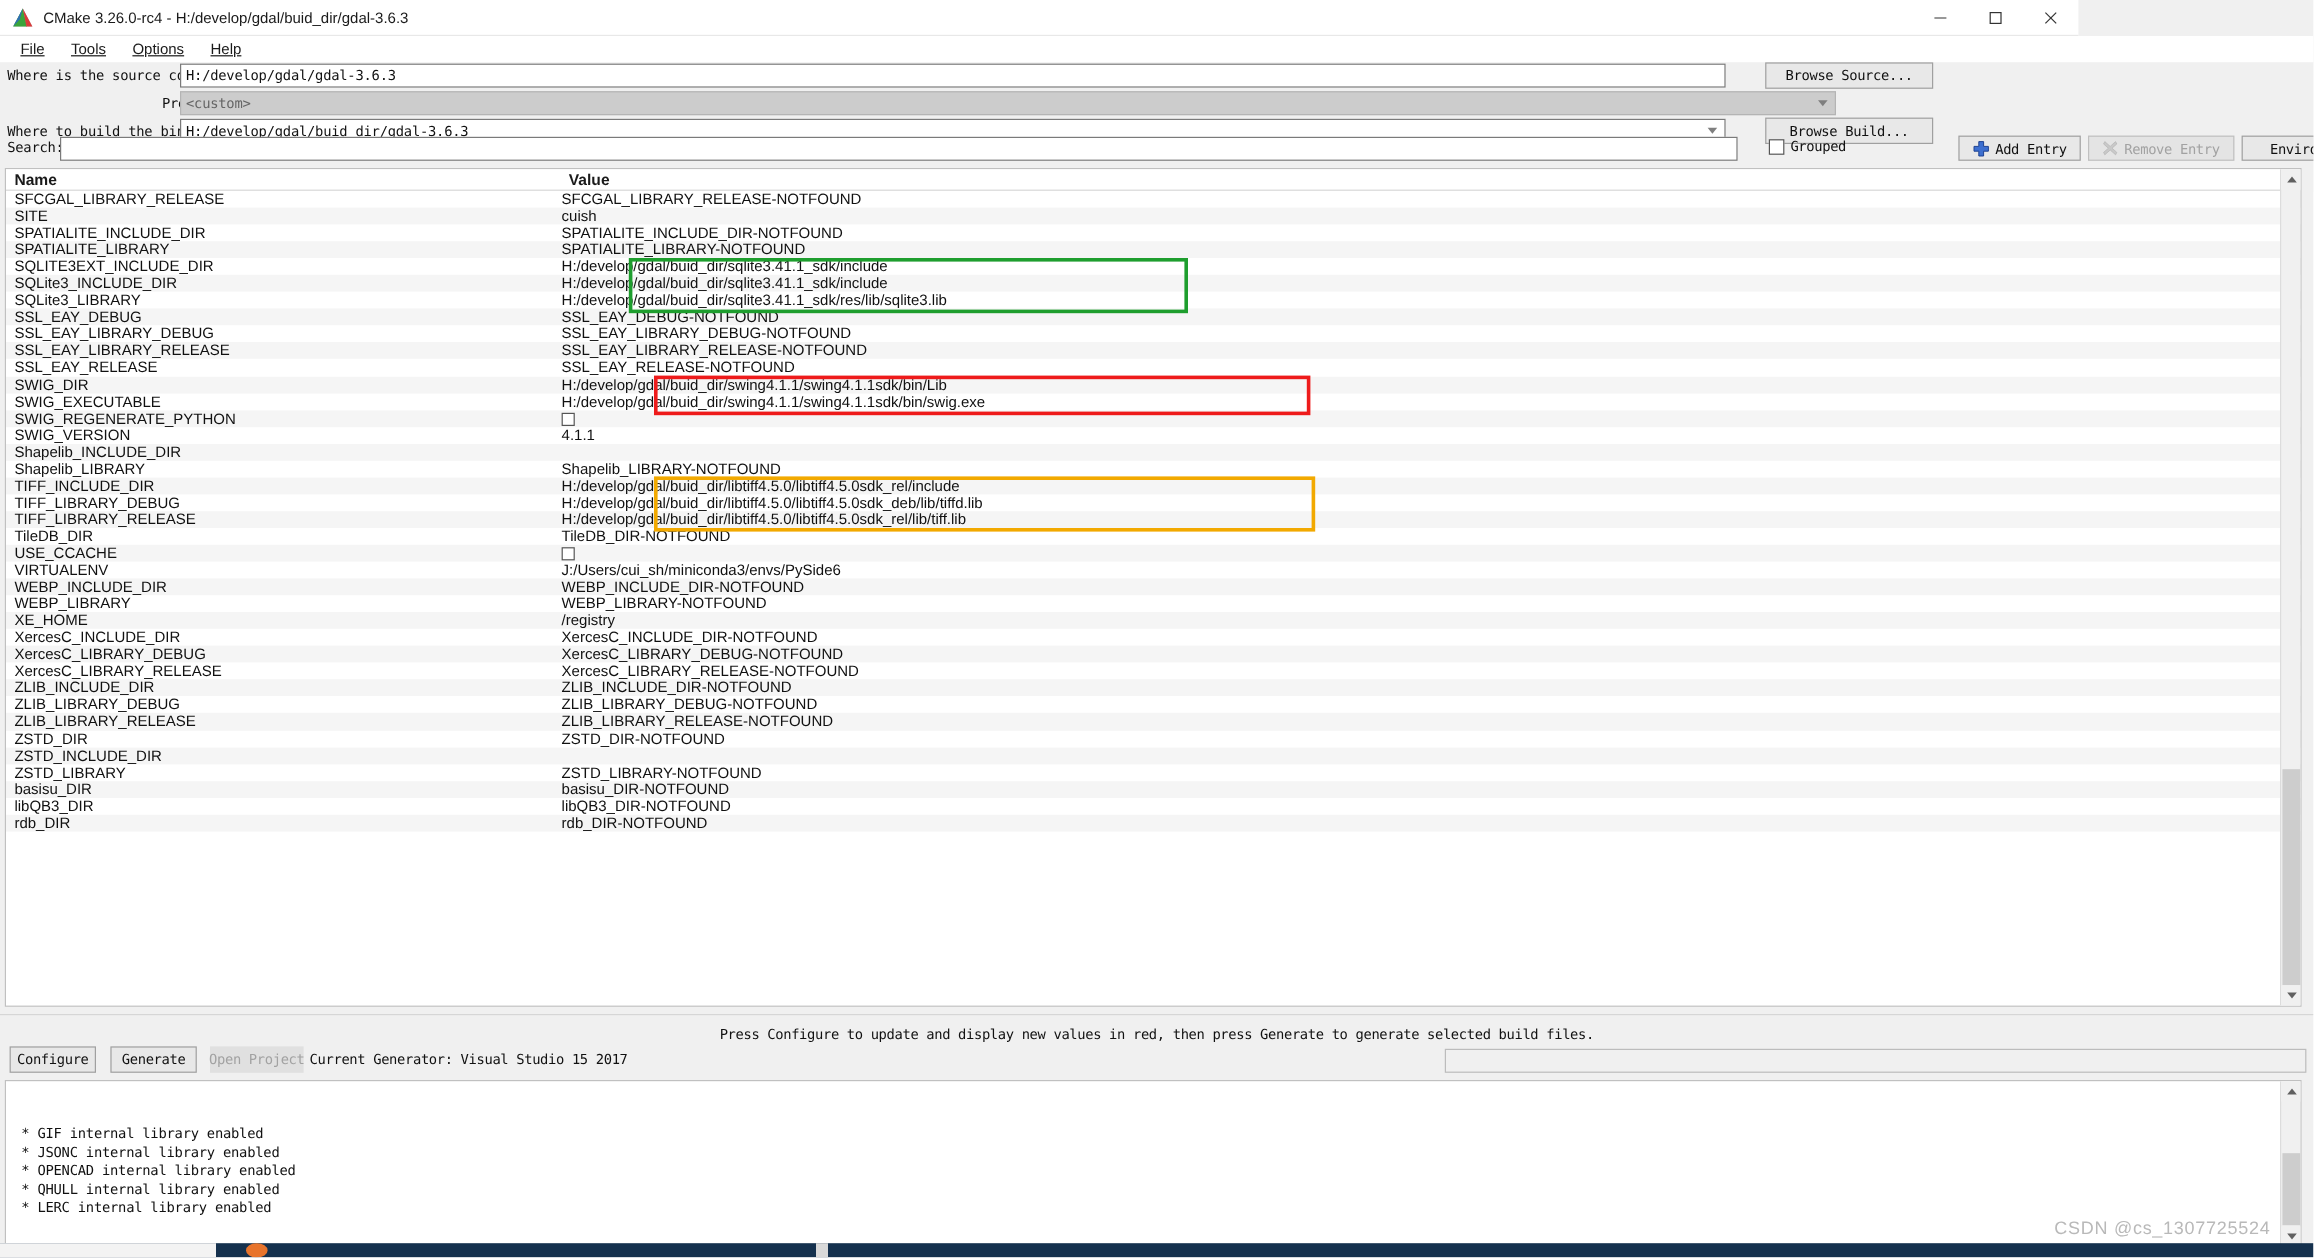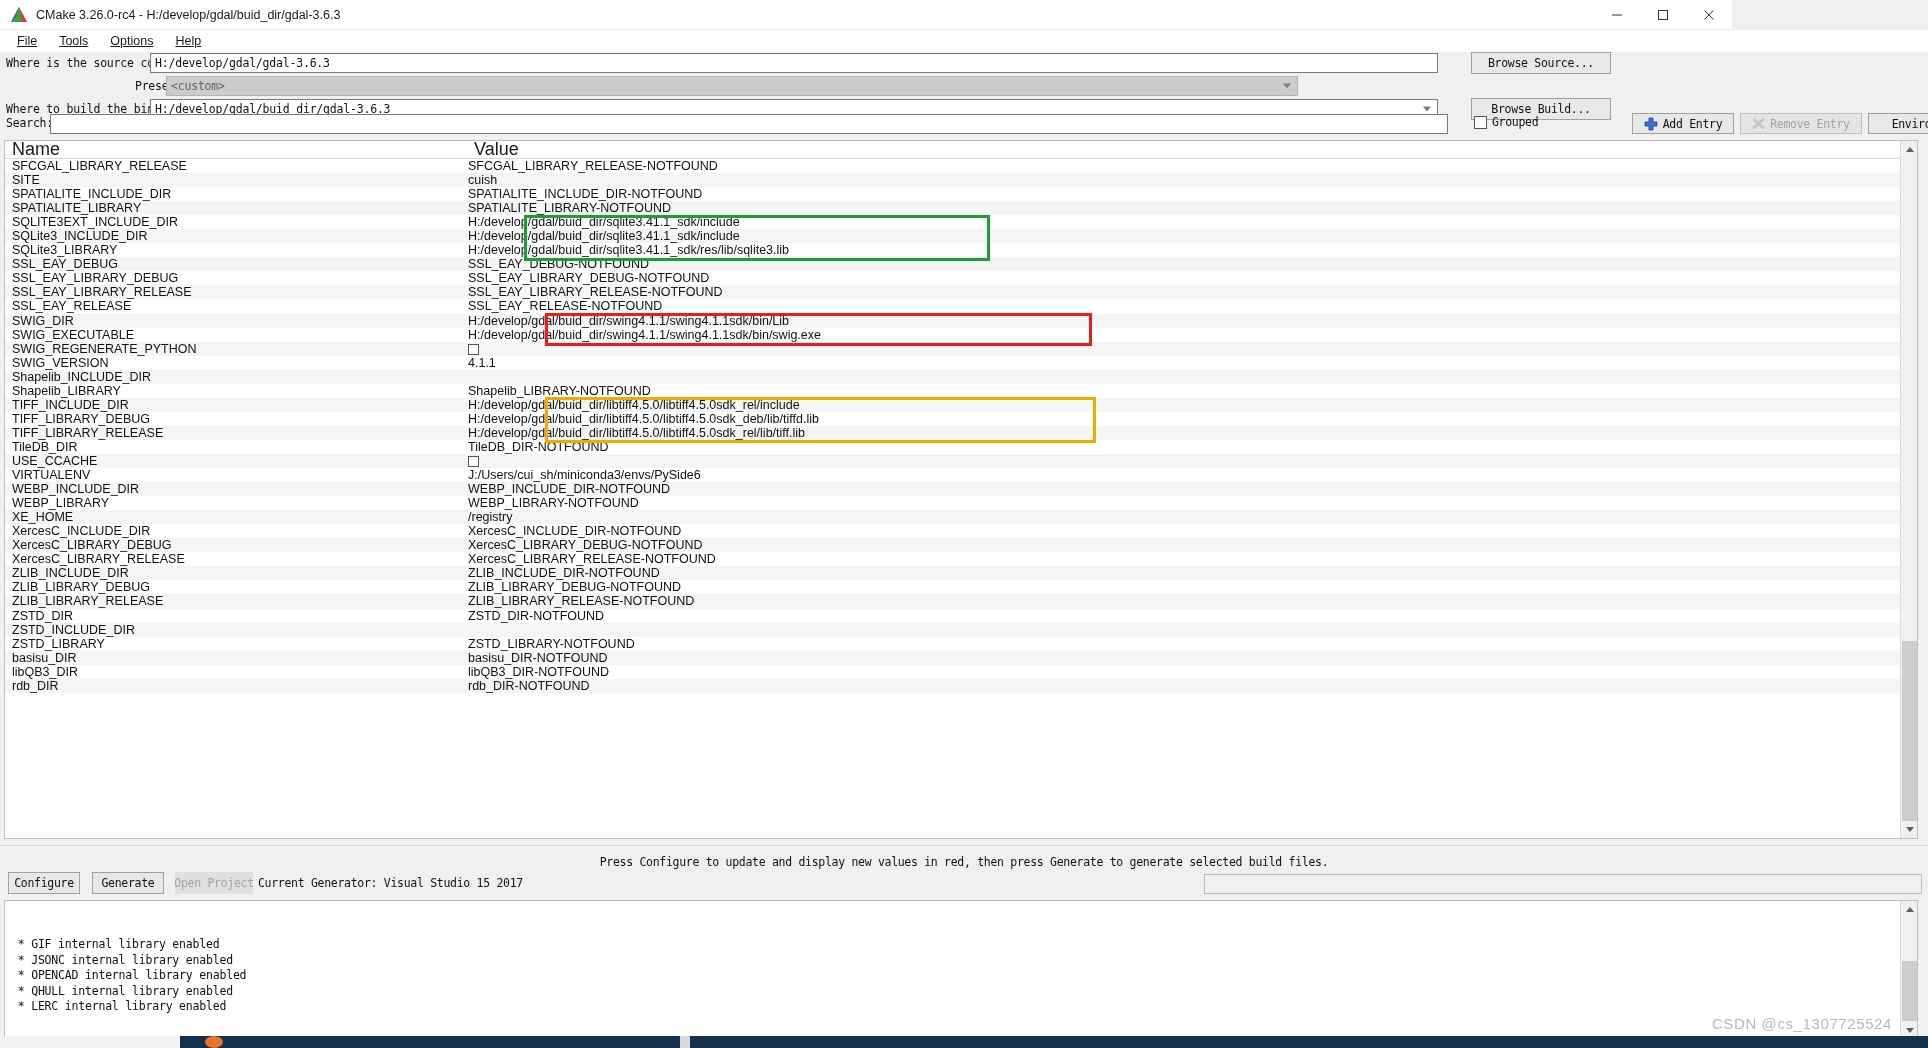--- a/index.html
+++ b/index.html
@@ -104,21 +104,21 @@
   
   .tablewrap {
     position: absolute; left: 4px; top: 140px; width: 1914px; height: 699px;
     background: #ffffff; border: 1px solid #c0c0c0; overflow: hidden;
   }
   .thead {
     height: 18px; background: #ffffff; border-bottom: 1px solid #d8d8d8;
     display: flex; align-items: center;
   }
   .th {
-    font-size: 18px; color: #1a1a1a; padding-left: 7px; white-space: nowrap;
+    font-size: 13px; color: #1a1a1a; padding-left: 7px; white-space: nowrap; font-weight: bold;
   }
   .th.name { width: 462px; }
   .trow {
     height: 14.05px; display: flex; align-items: center; font-size: 12.5px; color: #111;
     position: relative;
   }
   .trow.alt { background: #f5f5f5; }
   .td-name { width: 462px; padding-left: 7px; white-space: nowrap; overflow: hidden; }
   .td-val { flex: 1; padding-left: 1px; white-space: nowrap; overflow: hidden; }
   .cellchk {
@@ -237,21 +237,21 @@
     <div class="frow" style="top:0px;">
       <div class="flabel">Where is the source code:</div>
       <div class="finput" style="position:absolute;left:150px;top:1px;width:1288px;">H:/develop/gdal/gdal-3.6.3</div>
       <div class="btn" style="position:absolute;left:1471px;top:0px;width:140px;height:22px;">
         <span>Browse Source...</span>
       </div>
     </div>
 
     <div class="frow" style="top:23px;text-align:right;">
       <div class="flabel">Preset:</div>
-      <div class="finput disabled" style="position:absolute;left:166px;top:1px;width:1132px;">
+      <div class="finput disabled" style="position:absolute;left:150px;top:1px;width:1380px;">
         <span>&lt;custom&gt;</span>
         <span class="combo-arrow"></span>
       </div>
     </div>
 
     <div class="frow" style="top:46px;">
       <div class="flabel">Where to build the binaries:</div>
       <div class="finput" style="position:absolute;left:150px;top:1px;width:1288px;">
         <span>H:/develop/gdal/buid_dir/gdal-3.6.3</span>
         <span class="combo-arrow"></span>

